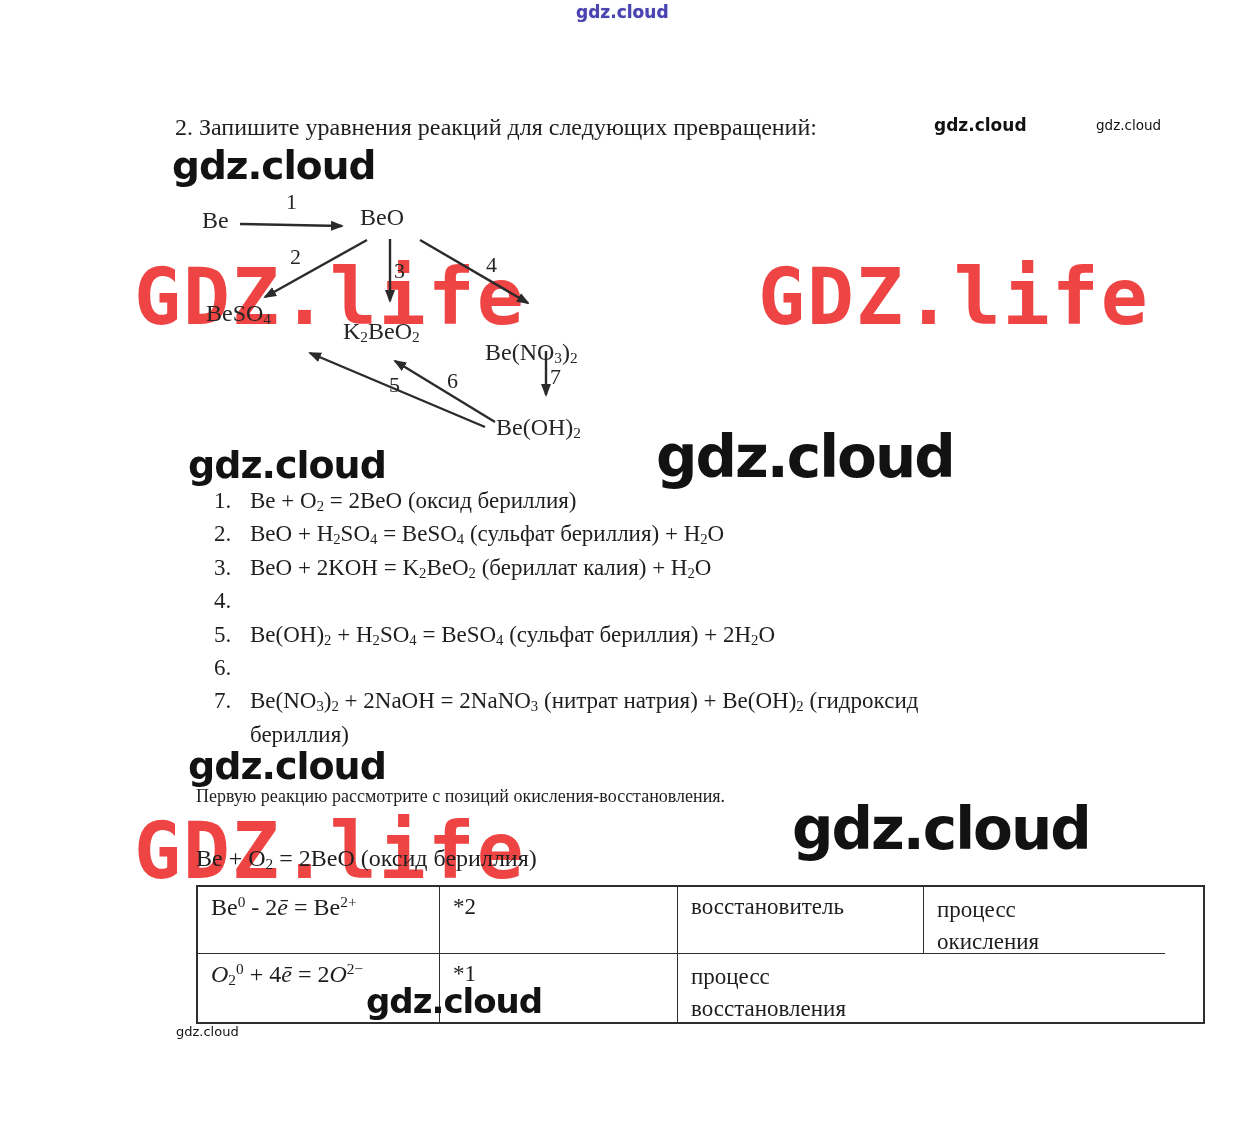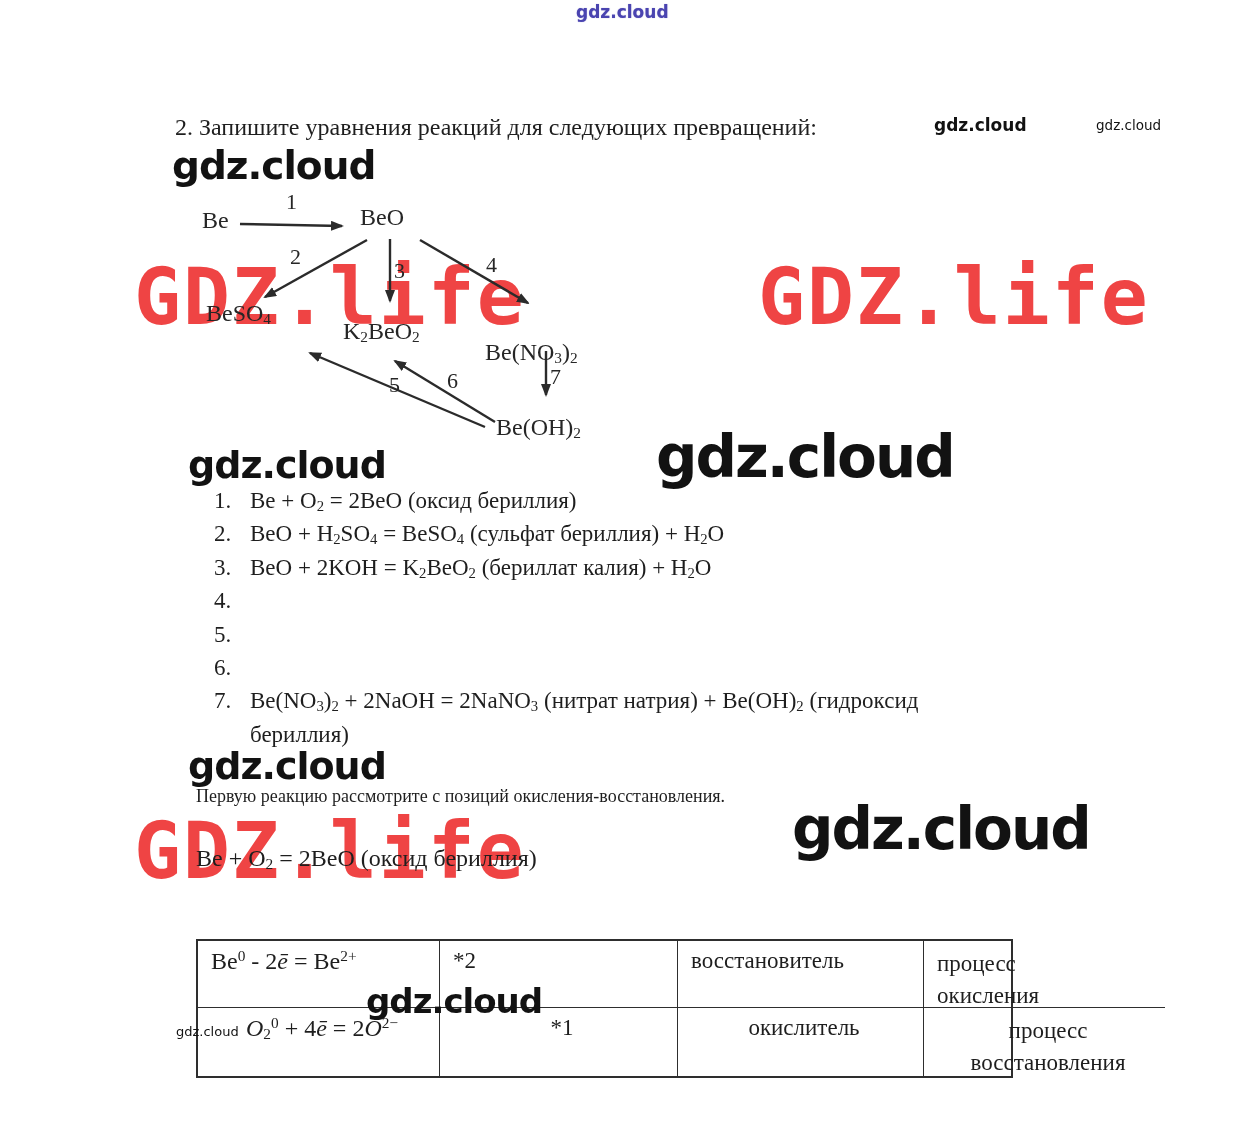--- a/index.html
+++ b/index.html
@@ -56,30 +56,30 @@
   
   .eq-list{position:absolute;left:214px;top:484px;}
   .eq-row{display:flex;font-size:23px;line-height:33.4px;}
   .eq-num{width:36px;flex:0 0 36px;}
   .eq-text{white-space:nowrap;}
   
   .note{position:absolute;left:196px;top:786px;font-size:18px;white-space:nowrap;}
   .hl-eq{position:absolute;left:196px;top:845px;font-size:24px;white-space:nowrap;}
   
   .redox{
-    position:absolute;left:196px;top:939px;width:817px;
+    position:absolute;left:196px;top:885px;width:1009px;
     display:grid;grid-template-columns:242px 238px 246px 241px;grid-template-rows:67px 68px;
     border:2px solid #2e2e2e;box-sizing:border-box;
   }
   .cell{
     border-right:1.5px solid #2e2e2e;border-bottom:1.5px solid #2e2e2e;
     padding:7px 6px 0 13px;font-size:23px;box-sizing:border-box;overflow:hidden;
   }
   .cell.last-col{border-right:none;}
-  .cell.last-row{border-bottom:none;text-align:center;}
+  .cell.last-row{border-bottom:none;}
   .cell.proc{white-space:pre-line;line-height:32px;}
   .cell.eq{font-size:24px;}
 </style>
 </head>
 <body>
 
 <div class="page">
 
   <div class="bg-wm b1">GDZ.life</div>
   <div class="bg-wm b2">GDZ.life</div>
@@ -132,20 +132,21 @@
       </div>
       <div class="eq-row">
         <span class="eq-num">3.</span>
         <span class="eq-text">BeO + 2KOH = K<sub>2</sub>BeO<sub>2</sub> (бериллат калия) + H<sub>2</sub>O</span>
       </div>
       <div class="eq-row">
         <span class="eq-num">4.</span>
       </div>
       <div class="eq-row">
         <span class="eq-num">5.</span>
+        <span class="eq-text">Be(OH)<sub>2</sub> + H<sub>2</sub>SO<sub>4</sub> = BeSO<sub>4</sub> (сульфат бериллия) + 2H<sub>2</sub>O</span>
       </div>
       <div class="eq-row">
         <span class="eq-num">6.</span>
       </div>
       <div class="eq-row">
         <span class="eq-num">7.</span>
         <span class="eq-text">Be(NO<sub>3</sub>)<sub>2</sub> + 2NaOH = 2NaNO<sub>3</sub> (нитрат натрия) + Be(OH)<sub>2</sub> (гидроксид<br>бериллия)</span>
       </div>
     </div>
 
@@ -154,21 +155,20 @@
     <div class="hl-eq">Be + O<sub>2</sub> = 2BeO (оксид бериллия)</div>
 
     <div class="redox">
       <div class="cell eq">Be<sup>0</sup> - 2<i>ē</i> = Be<sup>2+</sup></div>
       <div class="cell">*2</div>
       <div class="cell">восстановитель</div>
       <div class="cell last-col proc">процесс
 окисления</div>
       <div class="cell eq last-row"><i>O</i><sub>2</sub><sup>0</sup> + 4<i>ē</i> = 2<i>O</i><sup>2−</sup></div>
       <div class="cell last-row">*1</div>
-      <div class="cell last-row">окислитель</div>
       <div class="cell last-col last-row proc">процесс
 восстановления</div>
     </div>
 
   </div>
 
   <div class="wm blue">gdz.cloud</div>
   <div class="wm t-mid">gdz.cloud</div>
   <div class="wm t-right">gdz.cloud</div>
   <div class="wm b-title">gdz.cloud</div>

